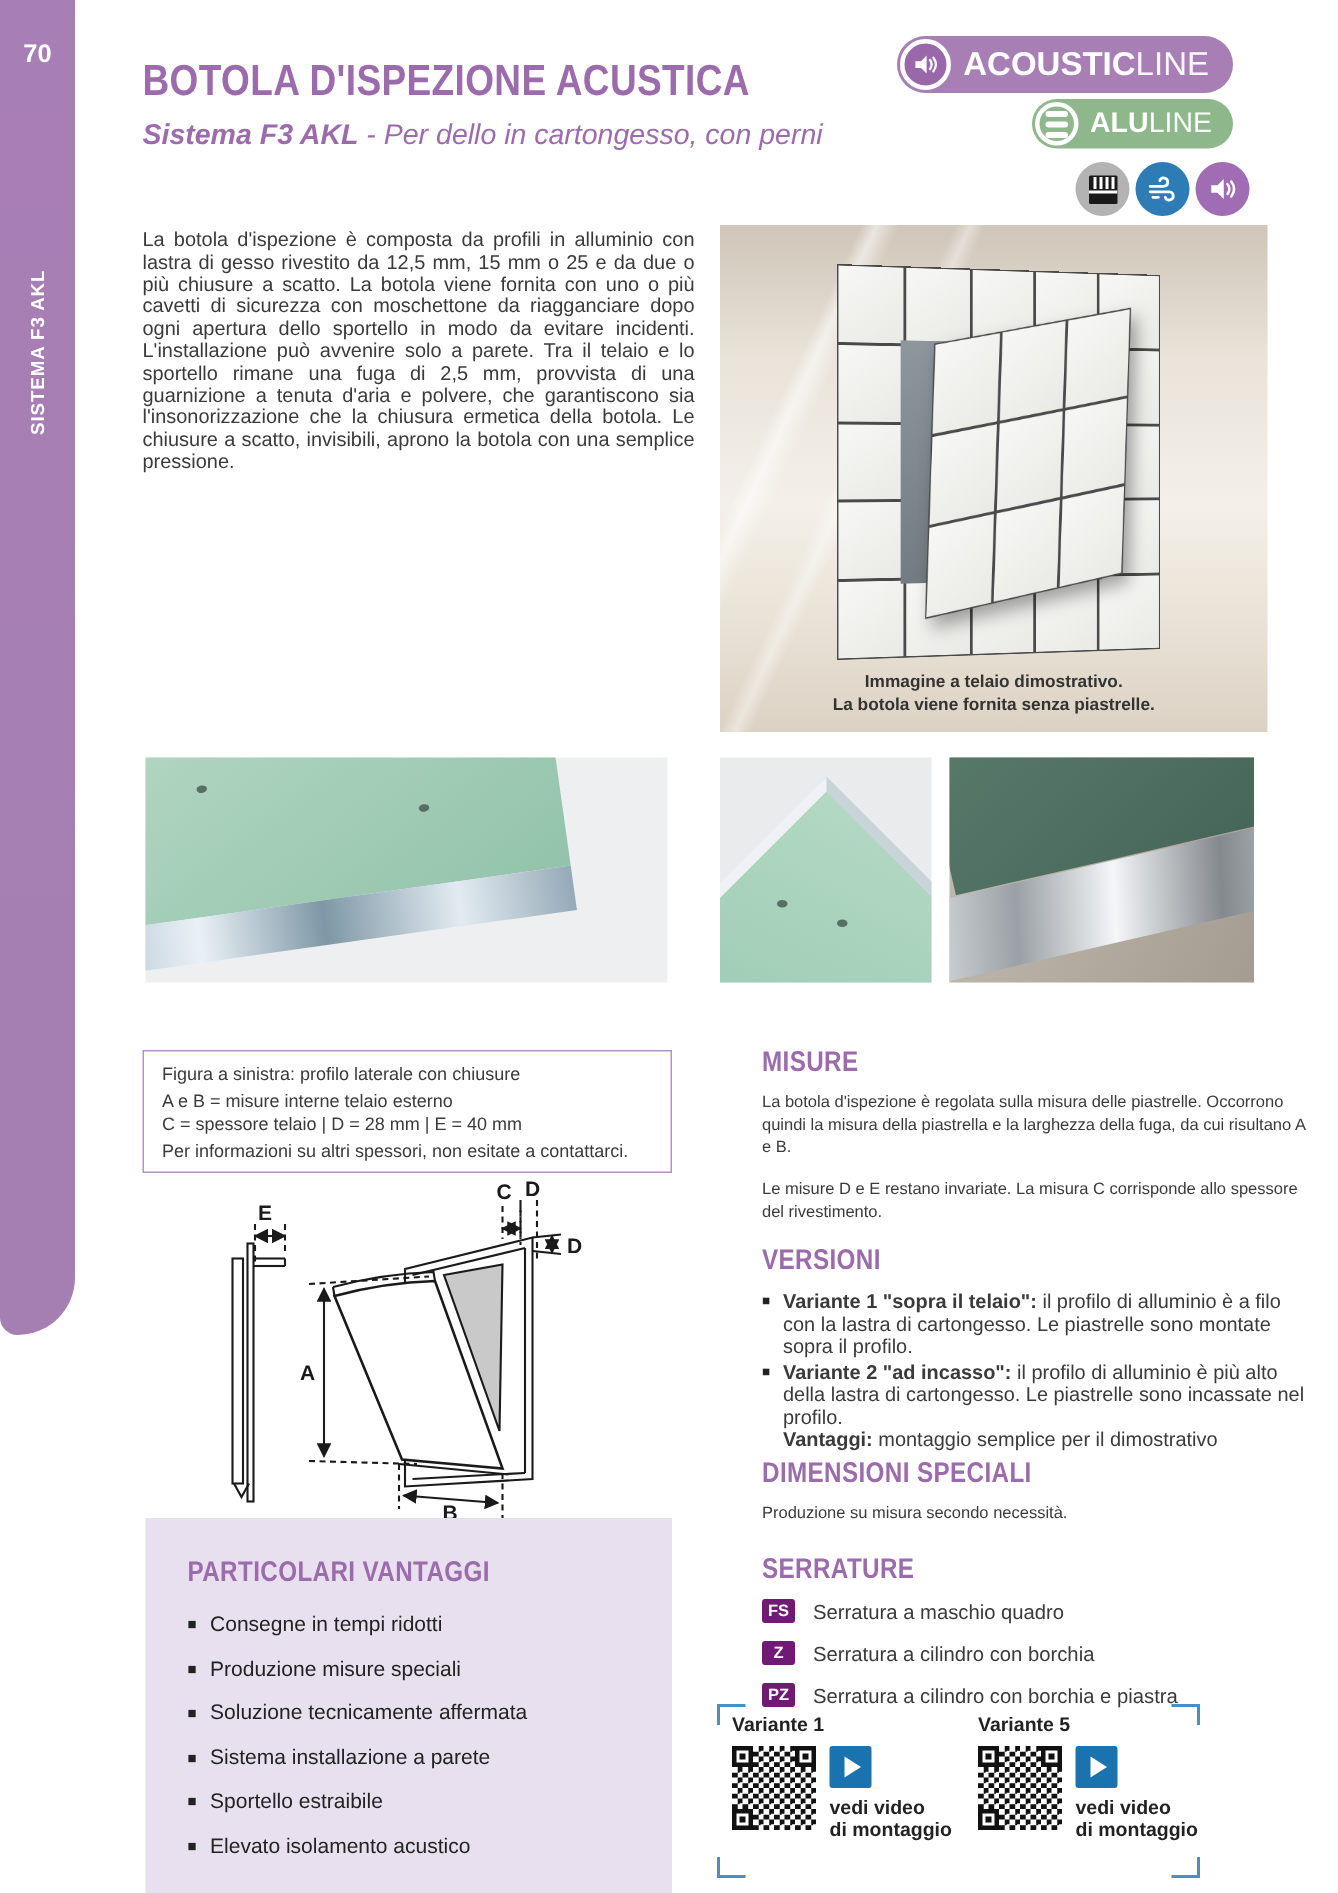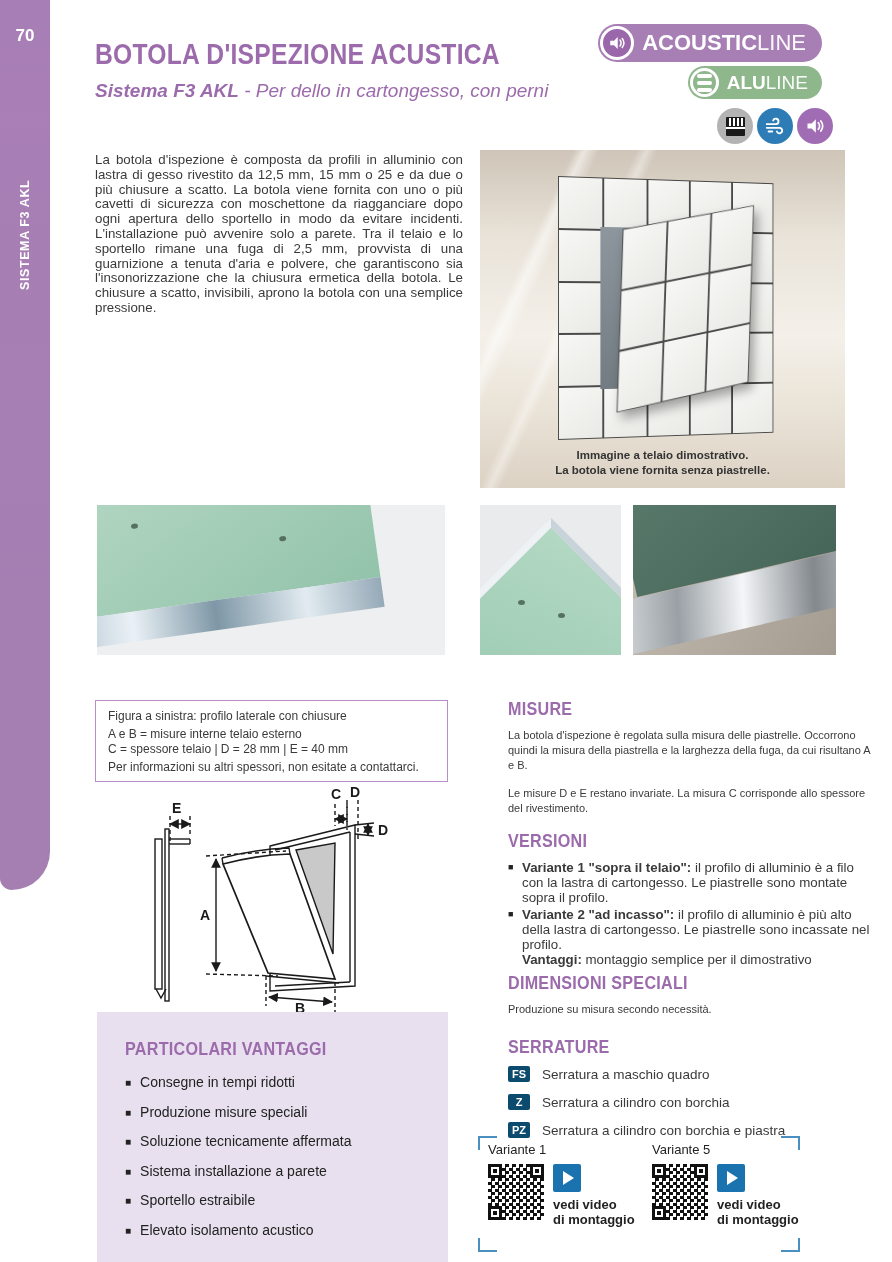--- a/index.html
+++ b/index.html
@@ -107,33 +107,33 @@
 
   
   .rc{position:absolute;left:480px;width:368px;margin-left:28px;}
   .rc p{margin:0 0 12px 0;font-size:11px;line-height:15.2px;color:#3a3a3a;}
   .sh{font-size:19px;margin-bottom:8px;}
   .vlist{font-size:13.3px;line-height:15.2px;color:#3a3a3a;}
   .vitem{position:relative;padding-left:14px;margin-bottom:1px;}
   .vitem::before{content:'■';position:absolute;left:0;top:0;font-size:9px;color:#222;}
   .vitem b{font-weight:bold;}
   .lockrow{display:flex;align-items:center;margin-bottom:12px;}
-  .lockcode{min-width:14px;padding:2px 4px;background:#0c4a6e;color:#fff;font-weight:bold;
+  .lockcode{min-width:14px;padding:2px 4px;background:#701a75;color:#fff;font-weight:bold;
             font-size:11px;text-align:center;border-radius:2px;margin-right:12px;}
   .locklabel{font-size:13.5px;color:#3a3a3a;}
 
   
   .vframe{position:absolute;left:478px;top:1136px;width:322px;height:116px;}
   .corner{position:absolute;width:17px;height:12px;}
   .corner.tl{left:0;top:0;border-left:2px solid #4a8fc0;border-top:2px solid #4a8fc0;}
   .corner.tr{right:0;top:0;border-right:2px solid #4a8fc0;border-top:2px solid #4a8fc0;}
   .corner.bl{left:0;bottom:0;border-left:2px solid #4a8fc0;border-bottom:2px solid #4a8fc0;}
   .corner.br{right:0;bottom:0;border-right:2px solid #4a8fc0;border-bottom:2px solid #4a8fc0;}
   .variant{position:absolute;top:6px;width:150px;}
-  .variant .vtitle{font-size:13px;font-weight:normal;color:#222;margin-bottom:7px;}
+  .variant .vtitle{font-size:13px;font-weight:bold;color:#222;margin-bottom:7px;}
   .vrow{display:flex;}
   .qr{position:relative;width:56px;height:56px;flex:0 0 auto;
       background:#fff conic-gradient(#111 25%,#fff 0 50%,#111 0 75%,#fff 0) 0 0/7px 7px;}
   .eye{position:absolute;width:14px;height:14px;border:3px solid #111;background:#fff;box-sizing:border-box;}
   .eye::after{content:'';position:absolute;inset:2px;background:#111;}
   .eye.tl{left:0;top:0;} .eye.tr{right:0;top:0;} .eye.bl{left:0;bottom:0;}
   .vcol{margin-left:9px;}
   .play{width:28px;height:28px;background:#1a72ae;border-radius:2px;display:flex;
         align-items:center;justify-content:center;margin-bottom:5px;cursor:pointer;}
   .play i{display:block;width:0;height:0;border-left:11px solid #fff;

